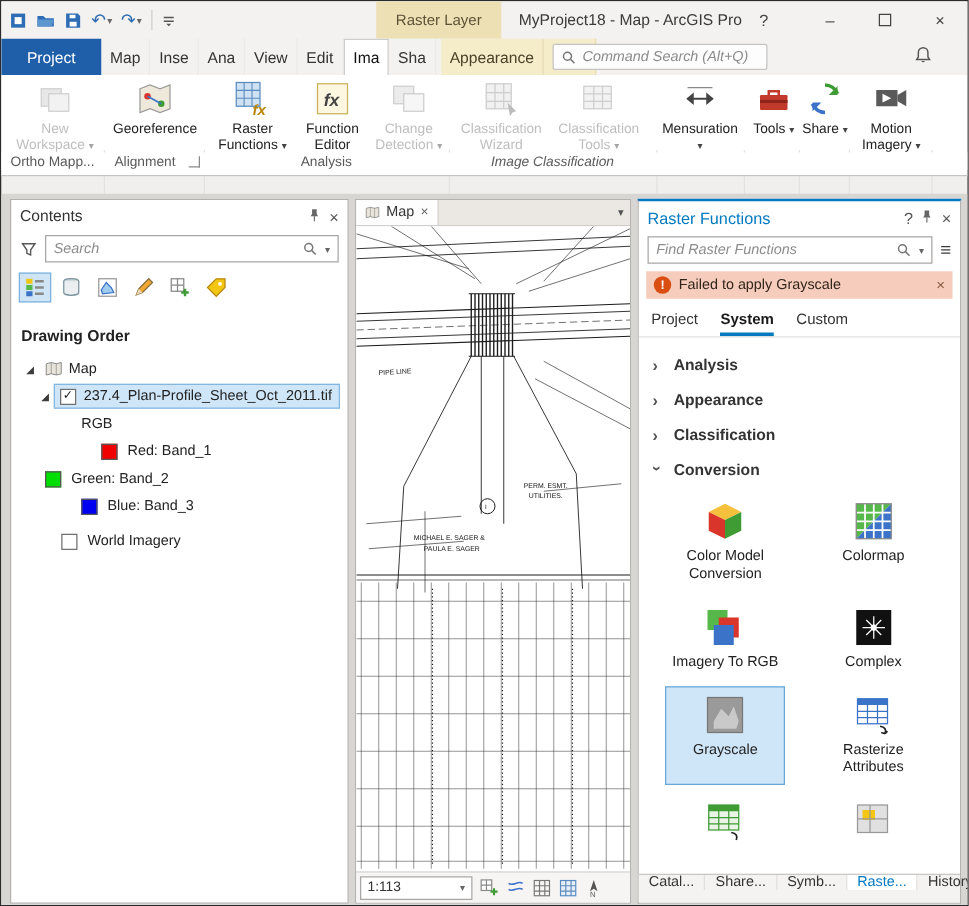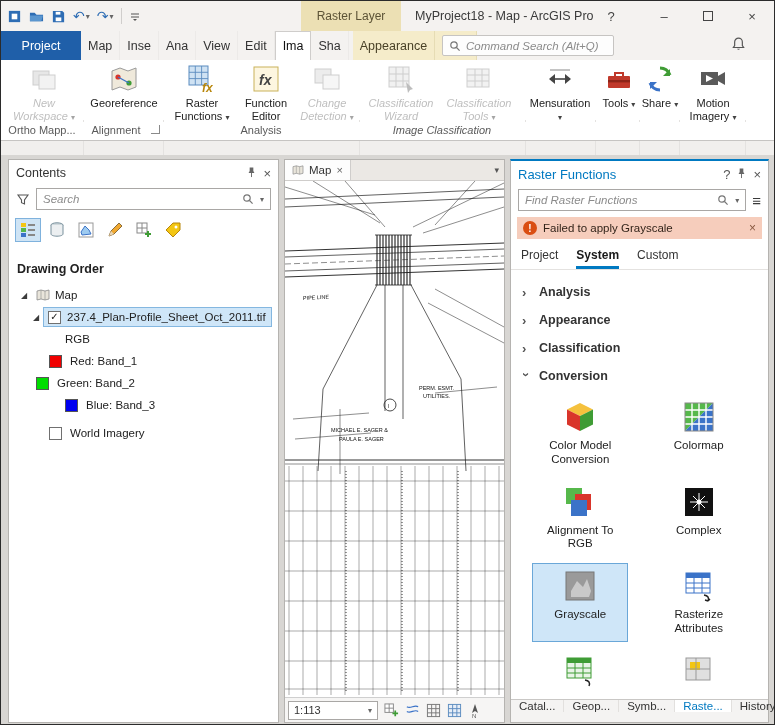--- a/index.html
+++ b/index.html
@@ -34,21 +34,21 @@
   .bellwrap{position:absolute;left:730px;top:5px;}
 
   
   .ribbon{position:absolute;top:59px;left:0;right:0;height:76px;background:#fff;}
   .grouplabels{position:absolute;top:121px;left:0;right:0;height:19px;background:#fff;border-bottom:1px solid #c6c4c2;}
   .glabel{position:absolute;top:2px;text-align:center;font-size:11px;color:#5a5a5a;}
   .vsep{position:absolute;top:60px;height:92px;width:1px;background:#e4e2e0;}
   .rbtn{position:absolute;top:2px;height:72px;display:flex;flex-direction:column;align-items:center;padding-top:2px;text-align:center;}
   .rbtn .blabel{font-size:11px;line-height:1.18;color:#222;margin-top:3px;}
   .rbtn.dis{opacity:.48;}
-  .rbtn.dis .blabel{color:#777;font-style:italic;}
+  .rbtn.dis .blabel{color:#777;}
   .car{font-size:8px;color:#444;}
   .launcher{position:absolute;top:3px;width:9px;height:9px;border:1px solid #8a8a8a;border-top:none;border-left:none;}
 
   
   .main{position:absolute;top:154px;left:0;right:0;bottom:0;background:#d8d6d3;}
   .panel{position:absolute;background:#fff;border:1px solid #b5b3b0;}
 
   
   .contents{left:7px;top:4px;width:271px;height:564px;}
   .phead{height:26px;display:flex;align-items:center;padding:0 7px;gap:6px;}
@@ -382,21 +382,21 @@
       <div class="trow" style="padding-left:20px;">
         <span class="expander">◢</span>
         <span class="layer-sel">
           <span class="cbox">✓</span>
           <span>237.4_Plan-Profile_Sheet_Oct_2011.tif</span>
         </span>
       </div>
       <div class="trow" style="padding-left:56px;">
         <span>RGB</span>
       </div>
-      <div class="trow" style="padding-left:40px;gap:8px;">
+      <div class="trow" style="padding-left:72px;gap:8px;">
         <span class="swatch sw-red"></span>
         <span>Red: Band_1</span>
       </div>
       <div class="trow" style="padding-left:27px;gap:8px;">
         <span class="swatch sw-green"></span>
         <span>Green: Band_2</span>
       </div>
       <div class="trow" style="padding-left:56px;gap:8px;">
         <span class="swatch sw-blue"></span>
         <span>Blue: Band_3</span>
@@ -585,21 +585,21 @@
                 <rect x="3" y="3" width="28" height="28" fill="none" stroke="#888"></rect>
               </svg>
             <span class="flabel">Colormap</span>
           </div>
           <div class="fitem">
             <svg width="34" height="34" viewBox="0 0 34 34">
                 <rect x="3" y="3" width="16" height="16" fill="#56b84b"></rect>
                 <rect x="12" y="9" width="16" height="16" fill="#d9352b"></rect>
                 <rect x="8" y="15" width="16" height="16" fill="#3b73c8"></rect>
               </svg>
-            <span class="flabel">Alignment To RGB</span>
+            <span class="flabel">Imagery To RGB</span>
           </div>
           <div class="fitem">
             <svg width="34" height="34" viewBox="0 0 34 34">
                 <rect x="3" y="3" width="28" height="28" fill="#111"></rect>
                 <g stroke="#fff" stroke-width="1">
                   <line x1="17" y1="8" x2="17" y2="26"></line>
                   <line x1="8" y1="17" x2="26" y2="17"></line>
                   <line x1="11" y1="11" x2="23" y2="23"></line>
                   <line x1="23" y1="11" x2="11" y2="23"></line>
                 </g>
@@ -636,20 +636,20 @@
             <svg width="34" height="34" viewBox="0 0 34 34">
                 <rect x="4" y="4" width="24" height="22" fill="#e0e0e0" stroke="#999"></rect>
                 <rect x="8" y="8" width="10" height="8" fill="#f3c613"></rect>
                 <path d="M4 15h24M14 4v22" stroke="#999"></path>
               </svg>
           </div>
         </div>
       </div>
       <div class="rfbottom">
         <span class="btab">Catal...</span>
-        <span class="btab">Geop...</span>
+        <span class="btab">Share...</span>
         <span class="btab">Symb...</span>
         <span class="btab active">Raste...</span>
         <span class="btab">History</span>
       </div>
     </div>
   </div>
 </div>
 
 </body></html>

